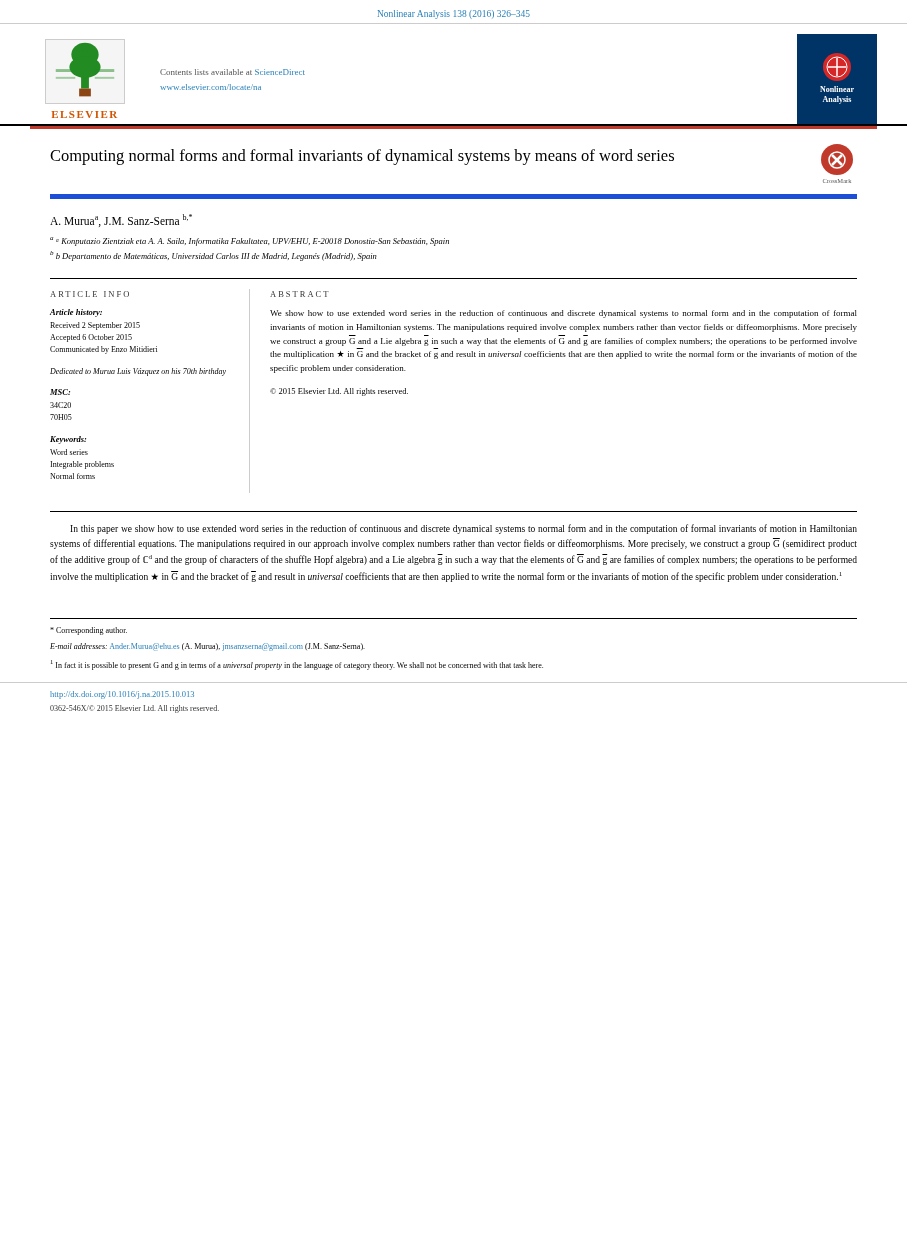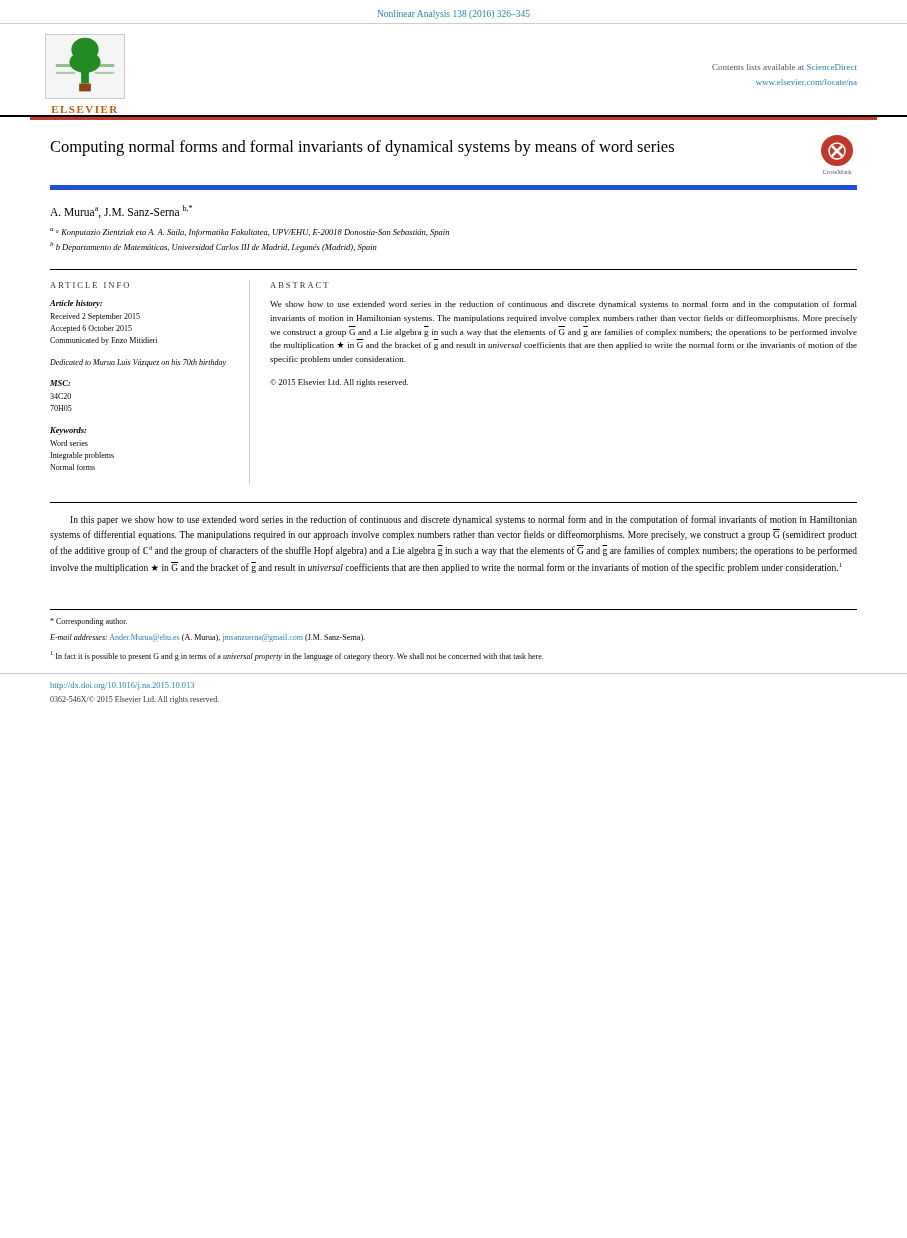--- a/index.html
+++ b/index.html
@@ -54,21 +54,21 @@
       border: 1px solid #ccc;
       display: flex;
       align-items: center;
       justify-content: center;
       overflow: hidden;
       margin-bottom: 4px;
     }
 
     .journal-center {
       flex: 1;
-      text-align: right;
+      text-align: left;
       padding: 0 20px;
     }
     .journal-center .contents-line {
       font-size: 9px;
       color: #555;
       margin-bottom: 5px;
     }
     .journal-center .contents-line a {
       color: #2980b9;
       text-decoration: none;
@@ -356,20 +356,30 @@
     <div class="journal-center">
       <div class="contents-line">
         <span>Contents lists available at</span>
         <a style="color:#2980b9;">ScienceDirect</a>
       </div>
       <div class="journal-url">
         <a style="color:#2980b9;font-size:9px;">www.elsevier.com/locate/na</a>
       </div>
     </div>
 
+    <div class="journal-cover">
+      <div class="cover-icon" style="width:28px;height:28px;background:#d62728;border-radius:50%;margin-bottom:4px;display:flex;align-items:center;justify-content:center;">
+        <svg width="22" height="22" viewBox="0 0 22 22">
+          <circle cx="11" cy="11" r="10" fill="#d62728" stroke="#fff" stroke-width="1"></circle>
+          <line x1="11" y1="2" x2="11" y2="20" stroke="#fff" stroke-width="1.5"></line>
+          <line x1="2" y1="11" x2="20" y2="11" stroke="#fff" stroke-width="1.5"></line>
+        </svg>
+      </div>
+      <span class="cover-title" style="color:#fff;font-size:8px;font-weight:bold;line-height:1.3;text-align:center;">Nonlinear<br>Analysis</span>
+    </div>
   </div>
 
   <div style="height:3px;background:#c0392b;margin:0 30px;"></div>
 
   <div class="main-content">
 
     <div class="article-title-section">
       <h1 class="article-title">Computing normal forms and formal invariants of dynamical systems by means of word series</h1>
       <div class="crossmark">
         <div class="crossmark-circle">

